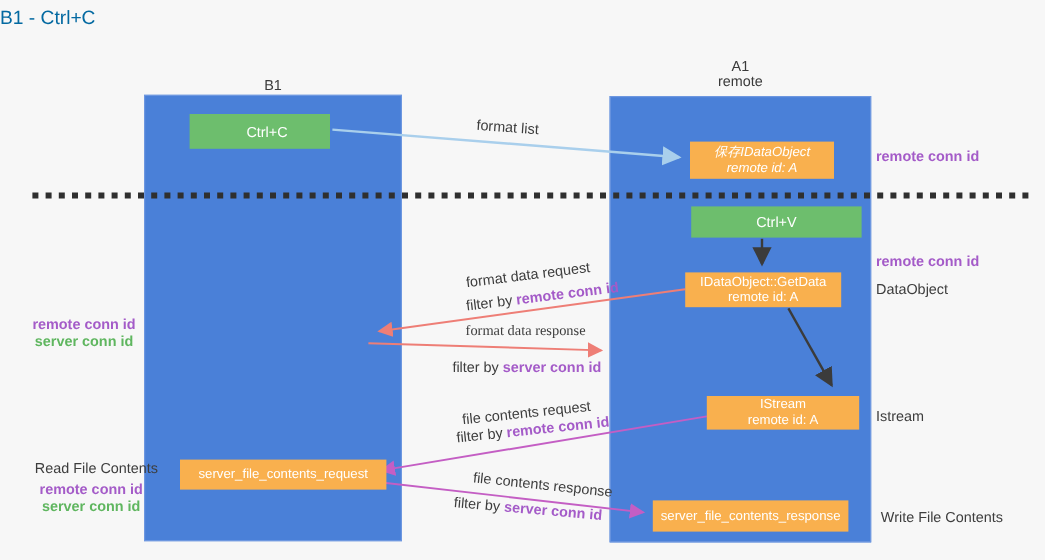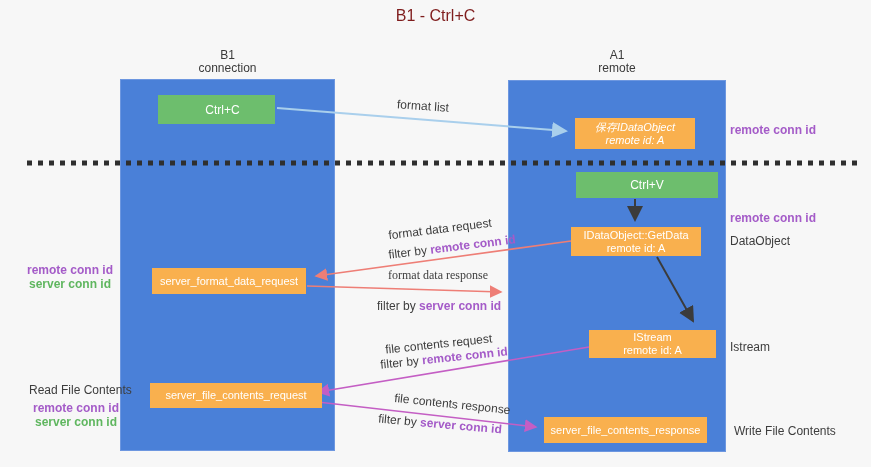--- a/index.html
+++ b/index.html
@@ -1,20 +1,20 @@
 <!DOCTYPE html>
 <html><head>
 <meta charset="utf-8">
 <style>
   html,body{margin:0;padding:0;}
   body{background:#e9e9e9;font-family:"Liberation Sans",sans-serif;}
   .canvas{position:relative;width:871px;height:467px;background:#f7f7f7;overflow:hidden;
           color:#3d3d3d;font-size:12px;}
   .abs{position:absolute;}
-  .title{top:6px;left:0;width:100%;text-align:center;font-size:16px;line-height:20px;color:#7f1d1d;}
+  .title{top:6px;left:0;width:100%;text-align:left;font-size:16px;line-height:20px;color:#0369a1;}
   .colheader{top:49px;text-align:center;font-size:12px;line-height:13px;color:#3a3a3a;}
   .col{background:#4a80d8;border:1px solid #6d97e0;box-sizing:border-box;}
   .node{display:flex;flex-direction:column;align-items:center;justify-content:center;
         text-align:center;color:#ffffff;box-sizing:border-box;}
   .green{background:#6dbe6d;font-size:12px;}
   .orange{background:#f9b04e;font-size:11px;line-height:13px;}
   .lbl{font-size:12px;line-height:14px;white-space:nowrap;}
   .purple{color:#a45bc8;font-weight:bold;}
   .greentx{color:#5fb65f;font-weight:bold;}
   .dark{color:#3d3d3d;}
@@ -23,21 +23,21 @@
 </style>
 </head>
 <body>
 
 <div class="canvas">
 
   <div class="abs title">
     <div>B1 - Ctrl+C</div>
   </div>
 
-  <div class="abs colheader" style="left:120px;width:215px;">
+  <div class="abs colheader" style="left:120px;width:215px;margin-top:16px;">
     <div>B1</div>
     <div>connection</div>
   </div>
   <div class="abs colheader" style="left:508px;width:218px;">
     <div>A1</div>
     <div>remote</div>
   </div>
 
   <div class="abs col" style="left:120px;top:79px;width:215px;height:372px;"></div>
   <div class="abs col" style="left:508px;top:80px;width:218px;height:372px;"></div>
@@ -79,23 +79,20 @@
     <span>remote id: A</span>
   </div>
   <div class="abs node orange" style="left:571px;top:227px;width:130px;height:29px;">
     <span>IDataObject::GetData</span>
     <span>remote id: A</span>
   </div>
   <div class="abs node orange" style="left:589px;top:330px;width:127px;height:28px;">
     <span>IStream</span>
     <span>remote id: A</span>
   </div>
-  <div class="abs node orange" style="left:152px;top:268px;width:154px;height:26px;">
-    <span>server_format_data_request</span>
-  </div>
   <div class="abs node orange" style="left:150px;top:383px;width:172px;height:25px;">
     <span>server_file_contents_request</span>
   </div>
   <div class="abs node orange" style="left:544px;top:417px;width:163px;height:26px;">
     <span>server_file_contents_response</span>
   </div>
 
   <div class="abs lbl purple" style="left:730px;top:123px;">remote conn id</div>
   <div class="abs lbl purple" style="left:730px;top:211px;">remote conn id</div>
   <div class="abs lbl dark" style="left:730px;top:234px;">DataObject</div>

